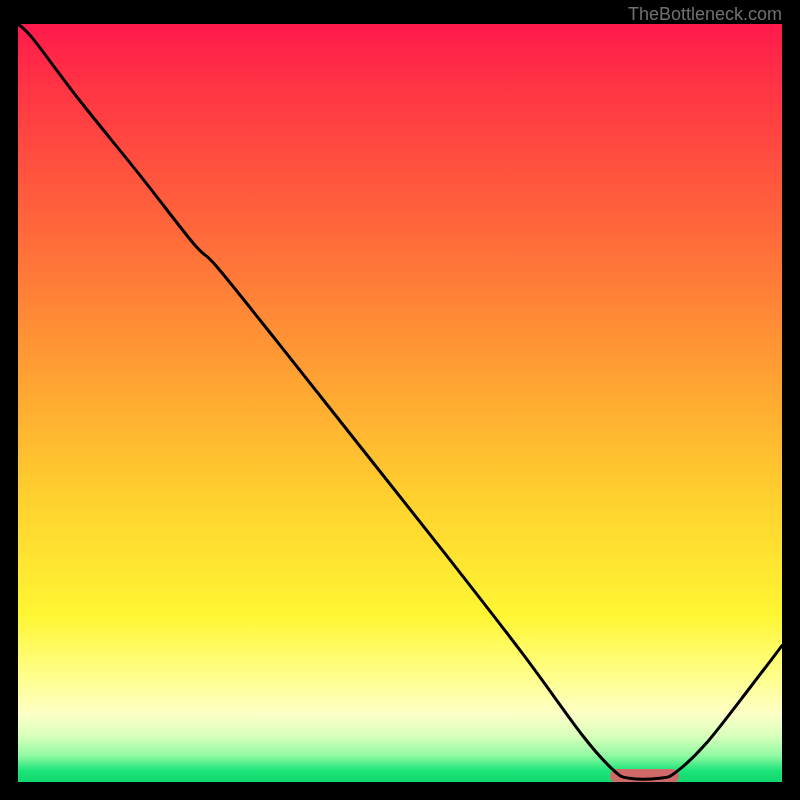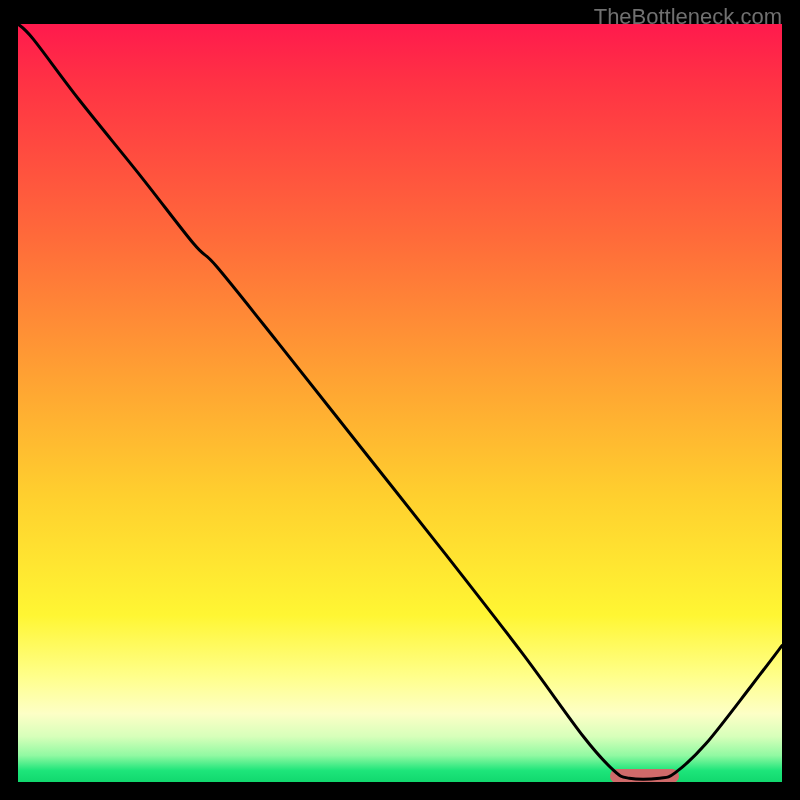--- a/index.html
+++ b/index.html
@@ -9,21 +9,21 @@
     width: 800px;
     height: 800px;
     position: relative;
     font-family: Arial, Helvetica, sans-serif;
   }
   .watermark {
     position: absolute;
     top: 4px;
     right: 18px;
     color: #707070;
-    font-size: 22px;
+    font-size: 18px;
     font-weight: 500;
     z-index: 10;
   }
   .plot-frame {
     position: absolute;
     left: 18px;
     top: 24px;
     width: 764px;
     height: 758px;
     background: #000;

